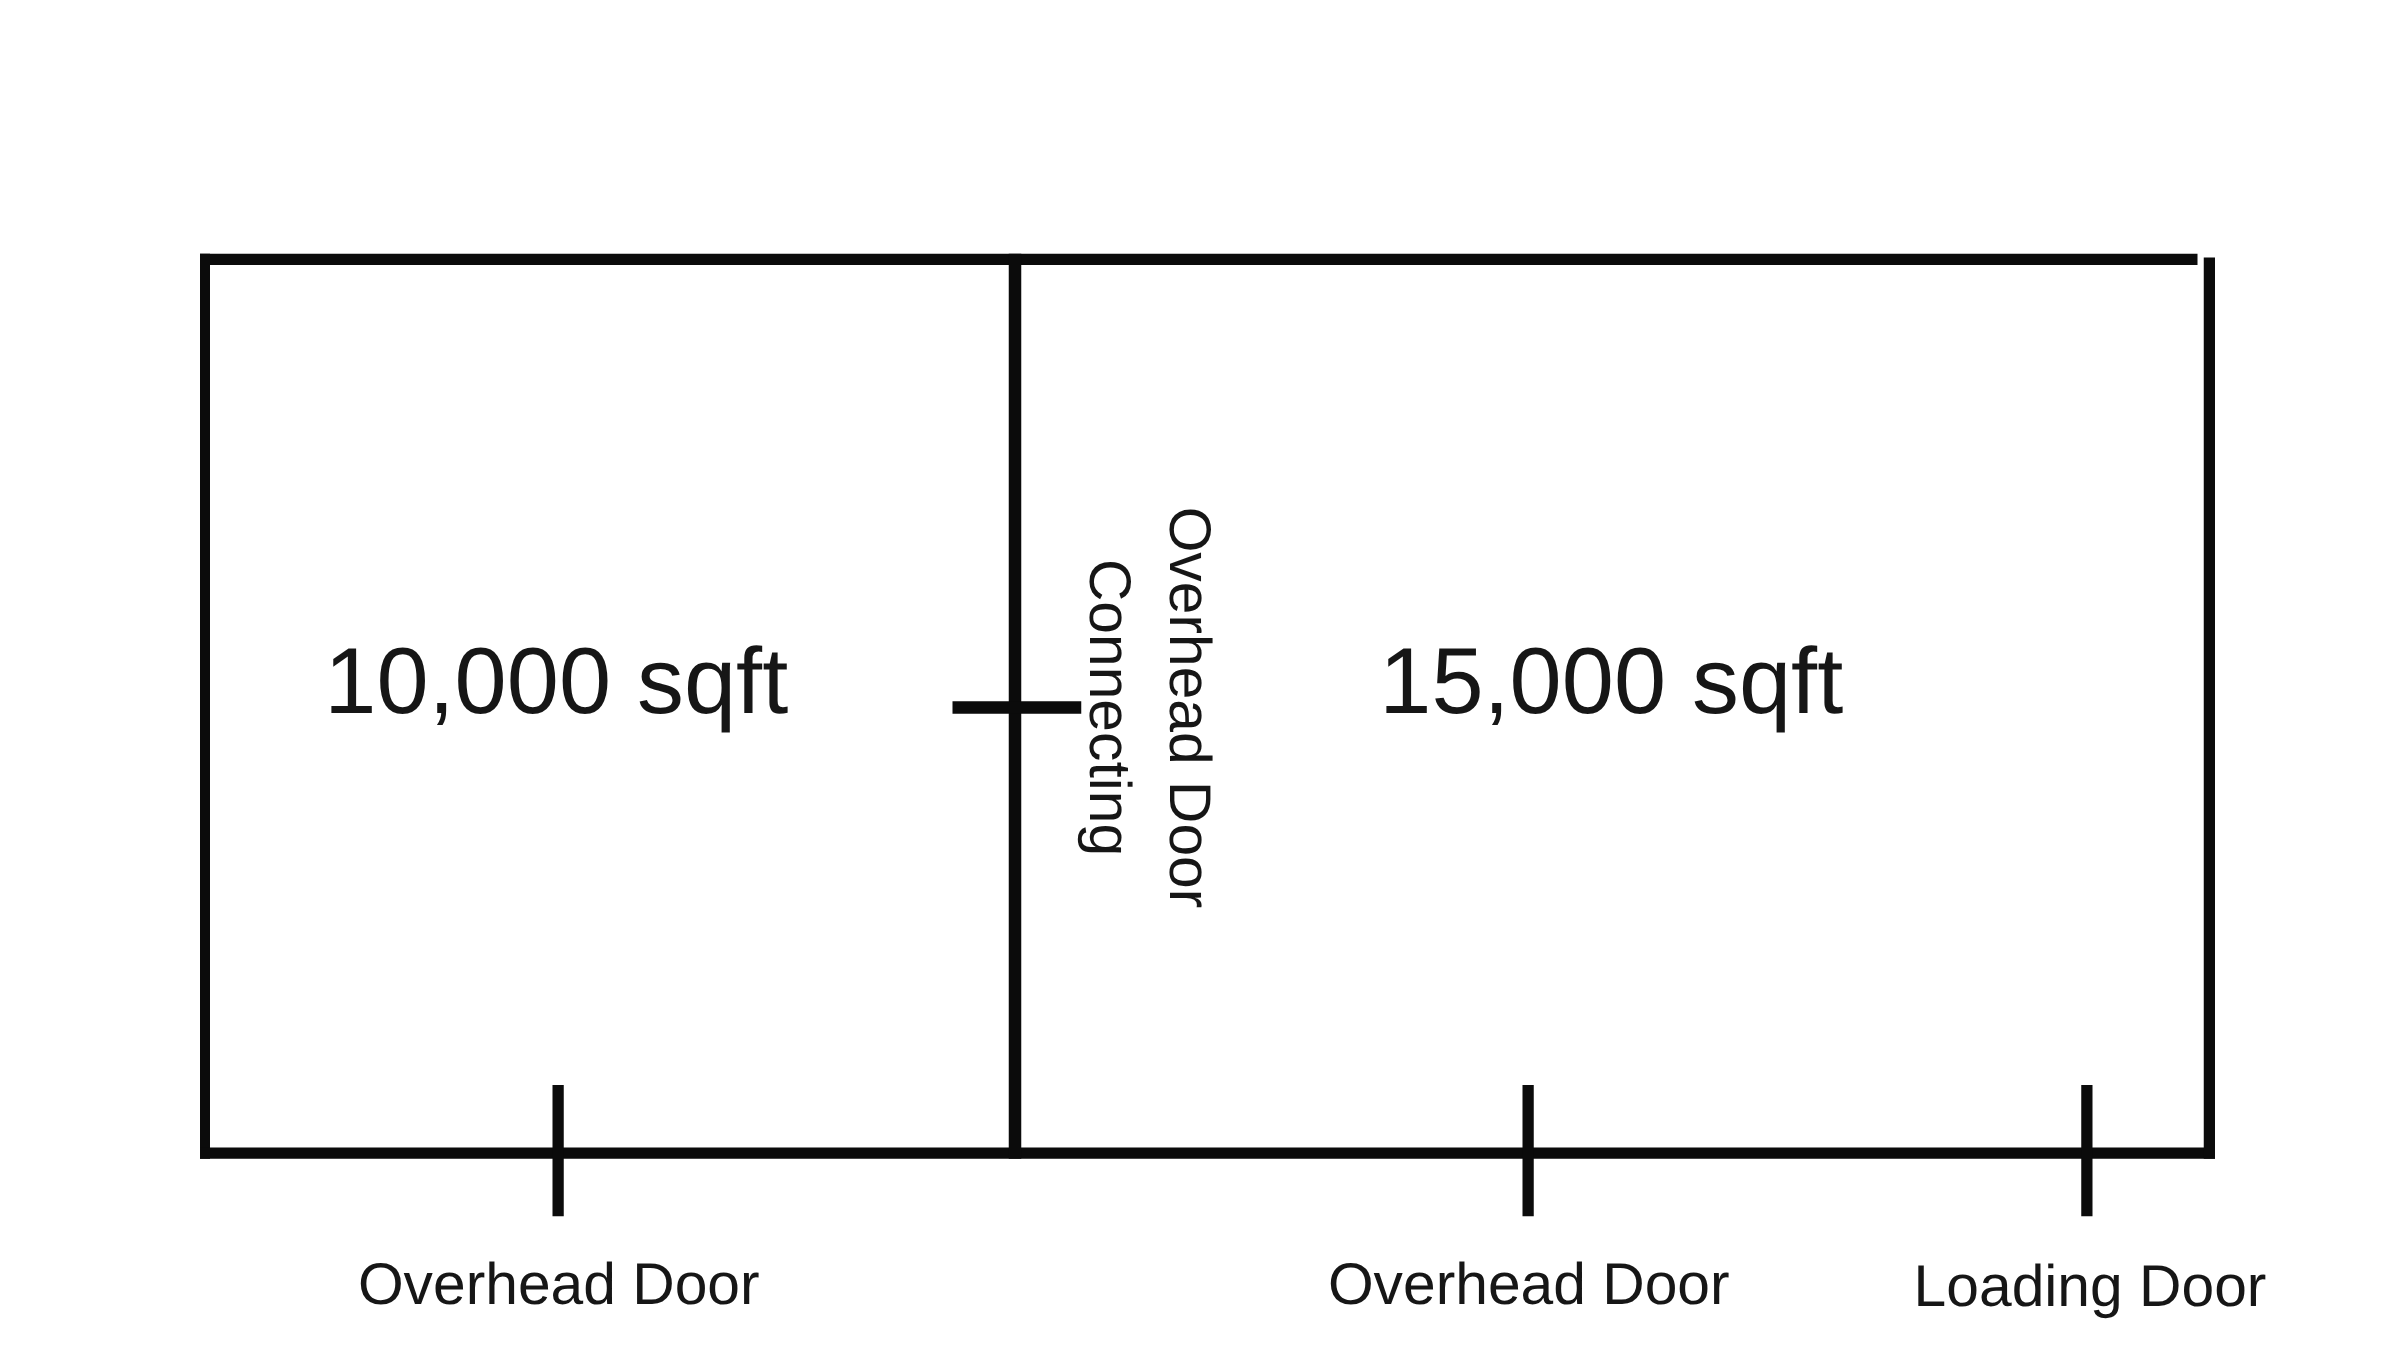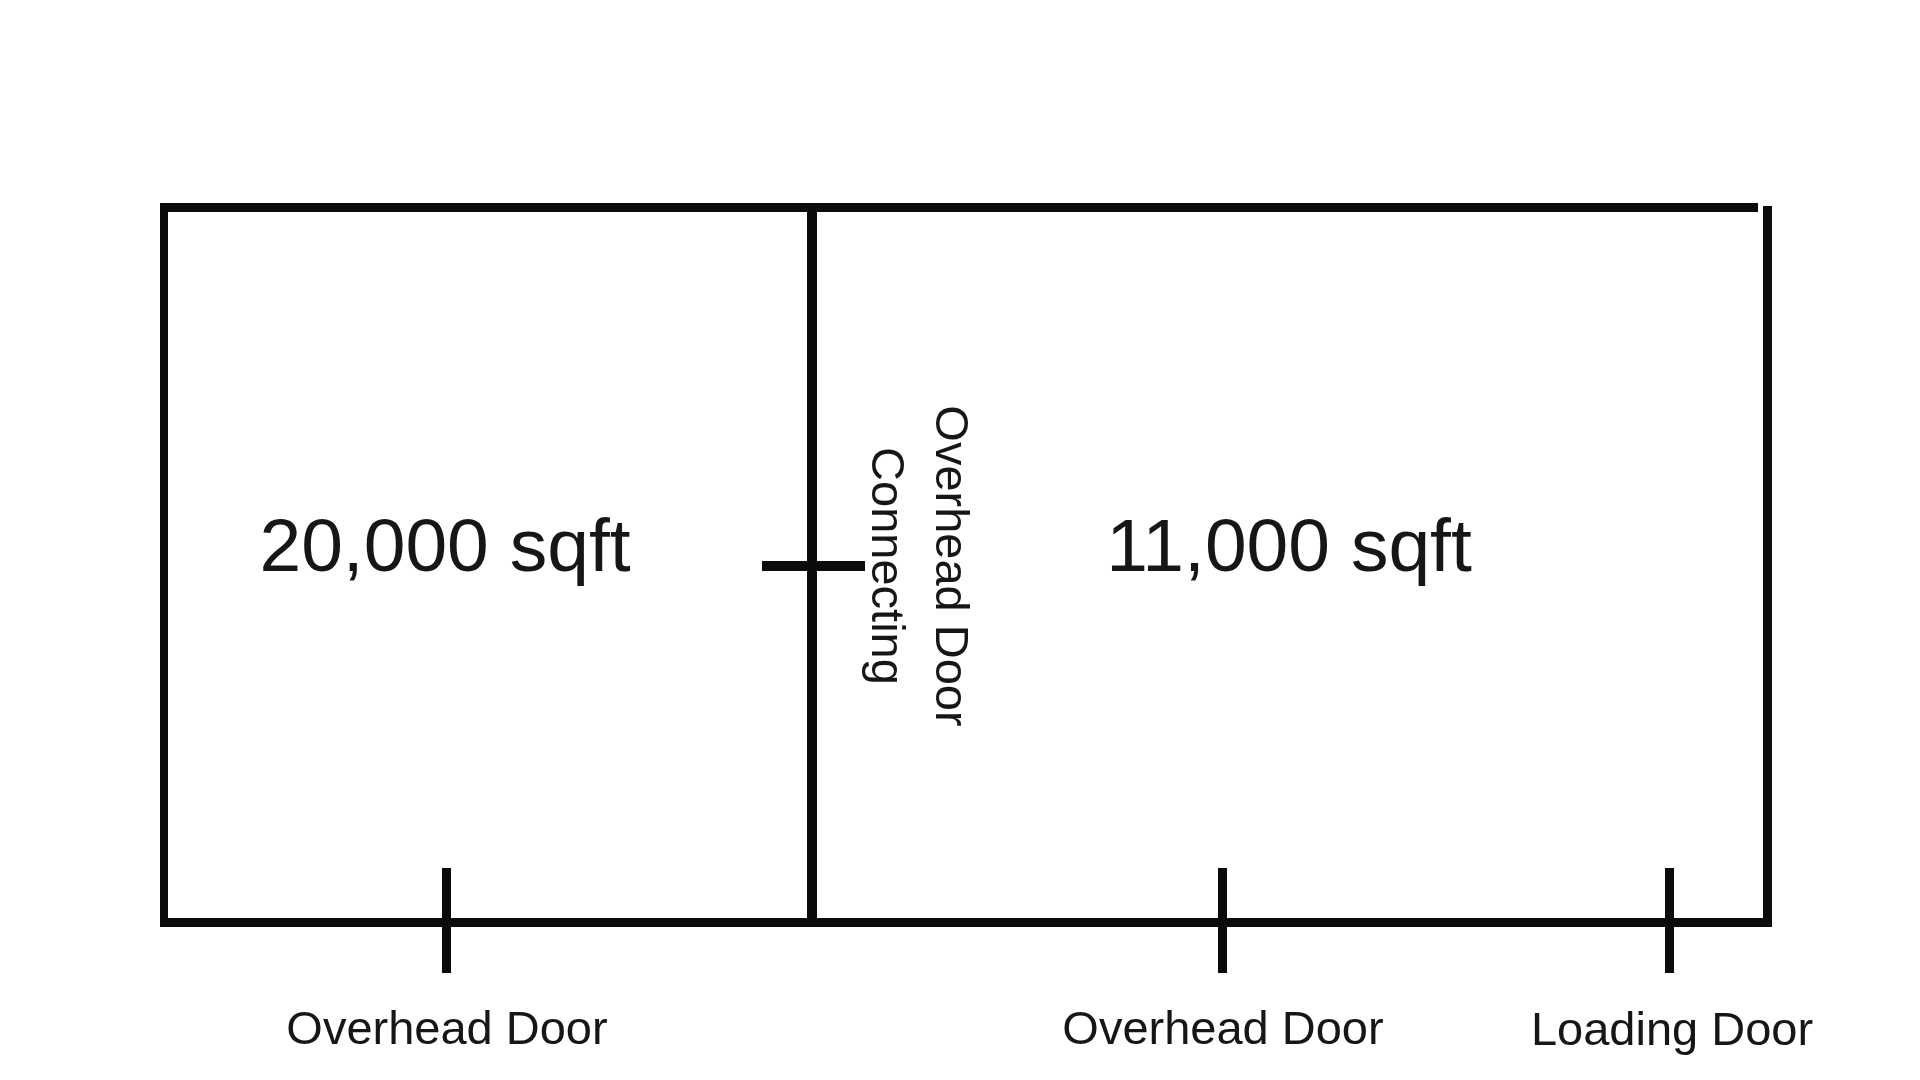--- a/index.html
+++ b/index.html
@@ -92,22 +92,22 @@
   <div class="wall wall-right"></div>
 
   <div class="wall divider"></div>
 
   <div class="tick tick-left"></div>
   <div class="tick tick-mid"></div>
   <div class="tick tick-dock"></div>
 
   <div class="tick-h"></div>
 
-  <div class="area-label area-left">20,000 sqft</div>
-  <div class="area-label area-right">11,000 sqft</div>
+  <div class="area-label area-left">10,000 sqft</div>
+  <div class="area-label area-right">15,000 sqft</div>
 
   <div class="vertical-label">
     <div>Overhead Door</div>
     <div>Connecting</div>
   </div>
 
   <div class="door-label door-left">Overhead Door</div>
   <div class="door-label door-mid">Overhead Door</div>
   <div class="door-label door-dock">Loading Door</div>
 

